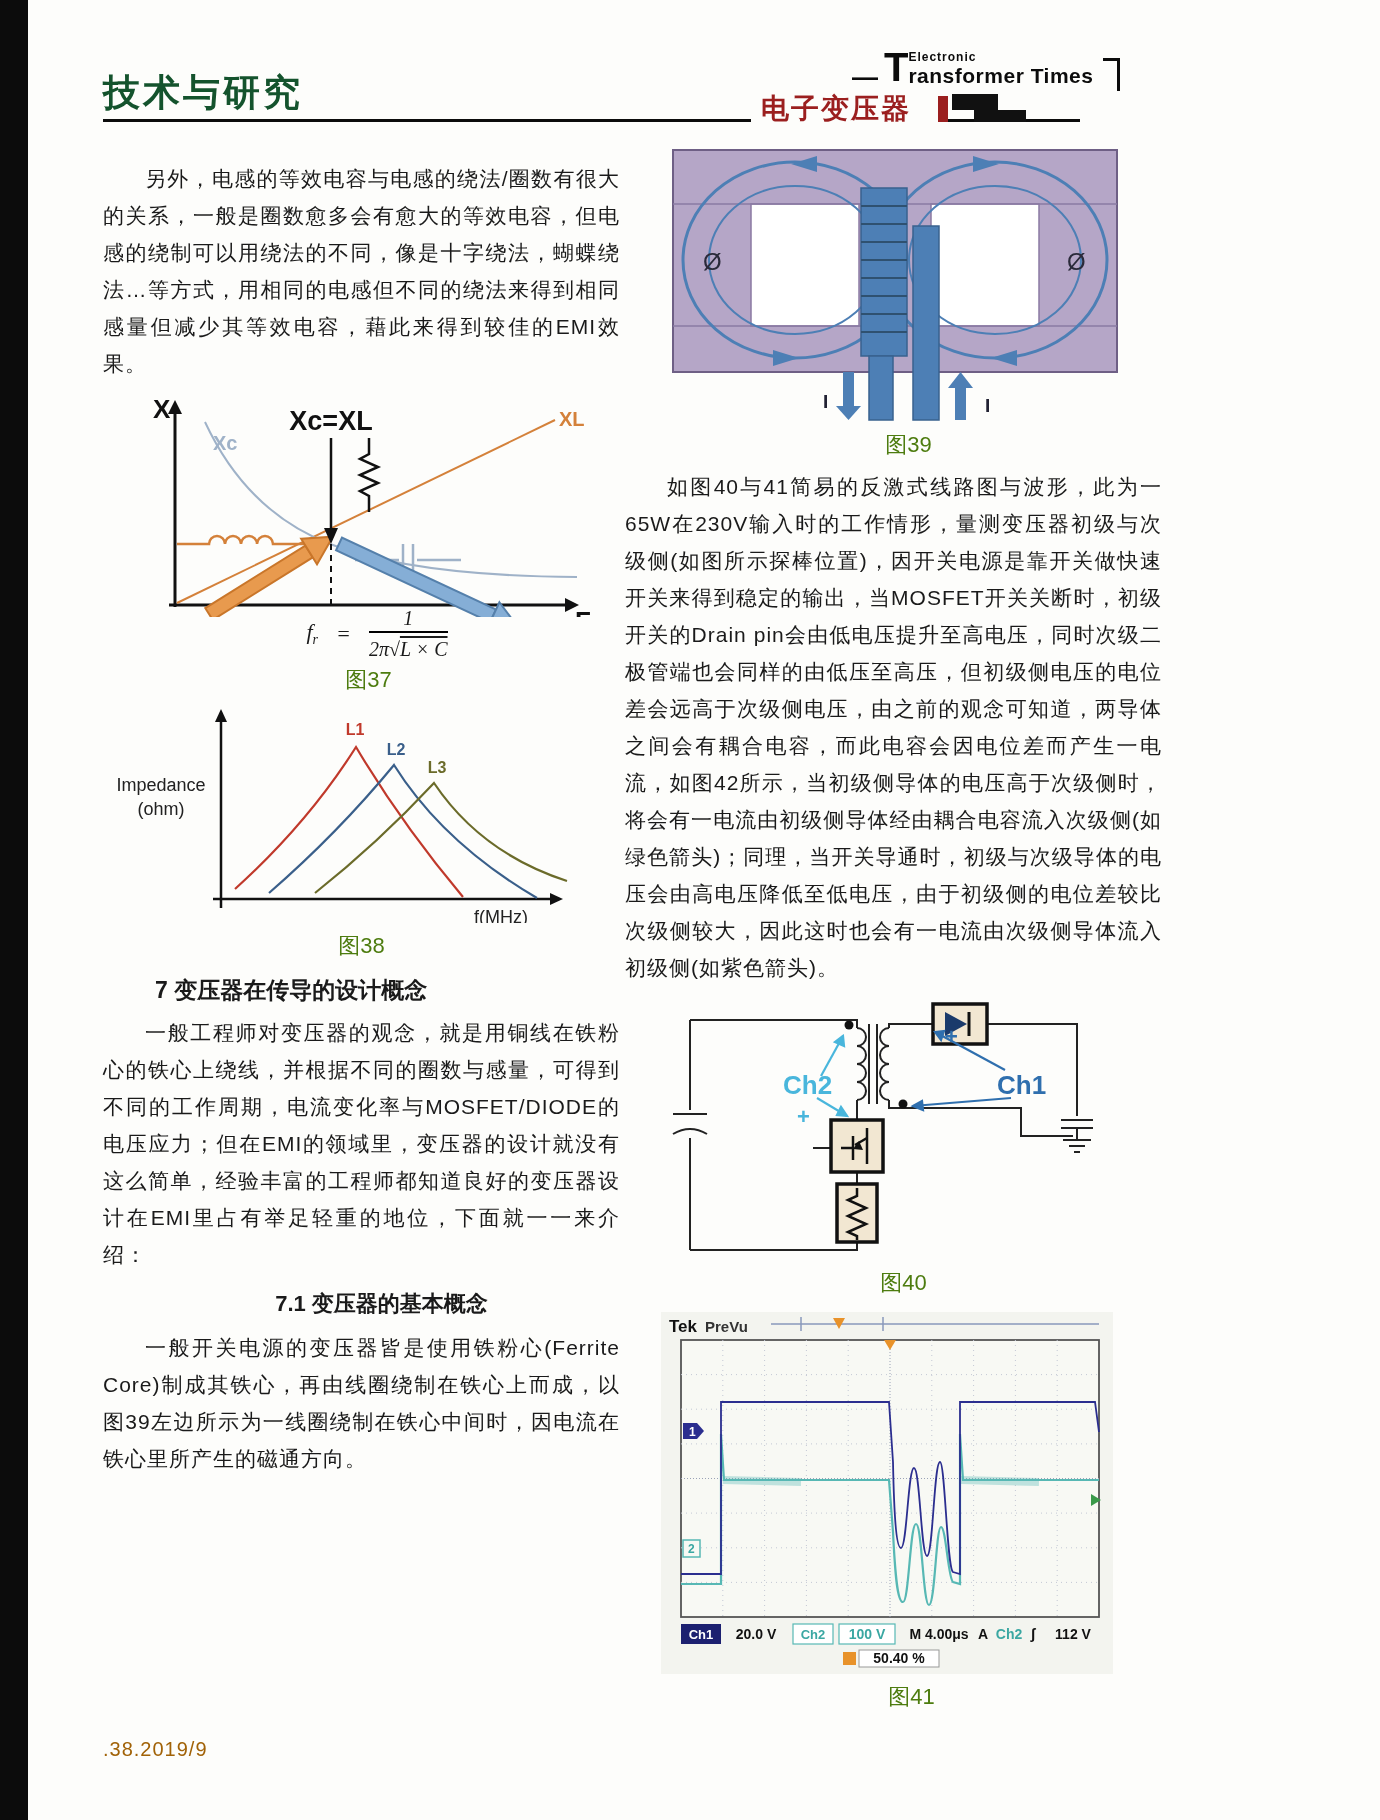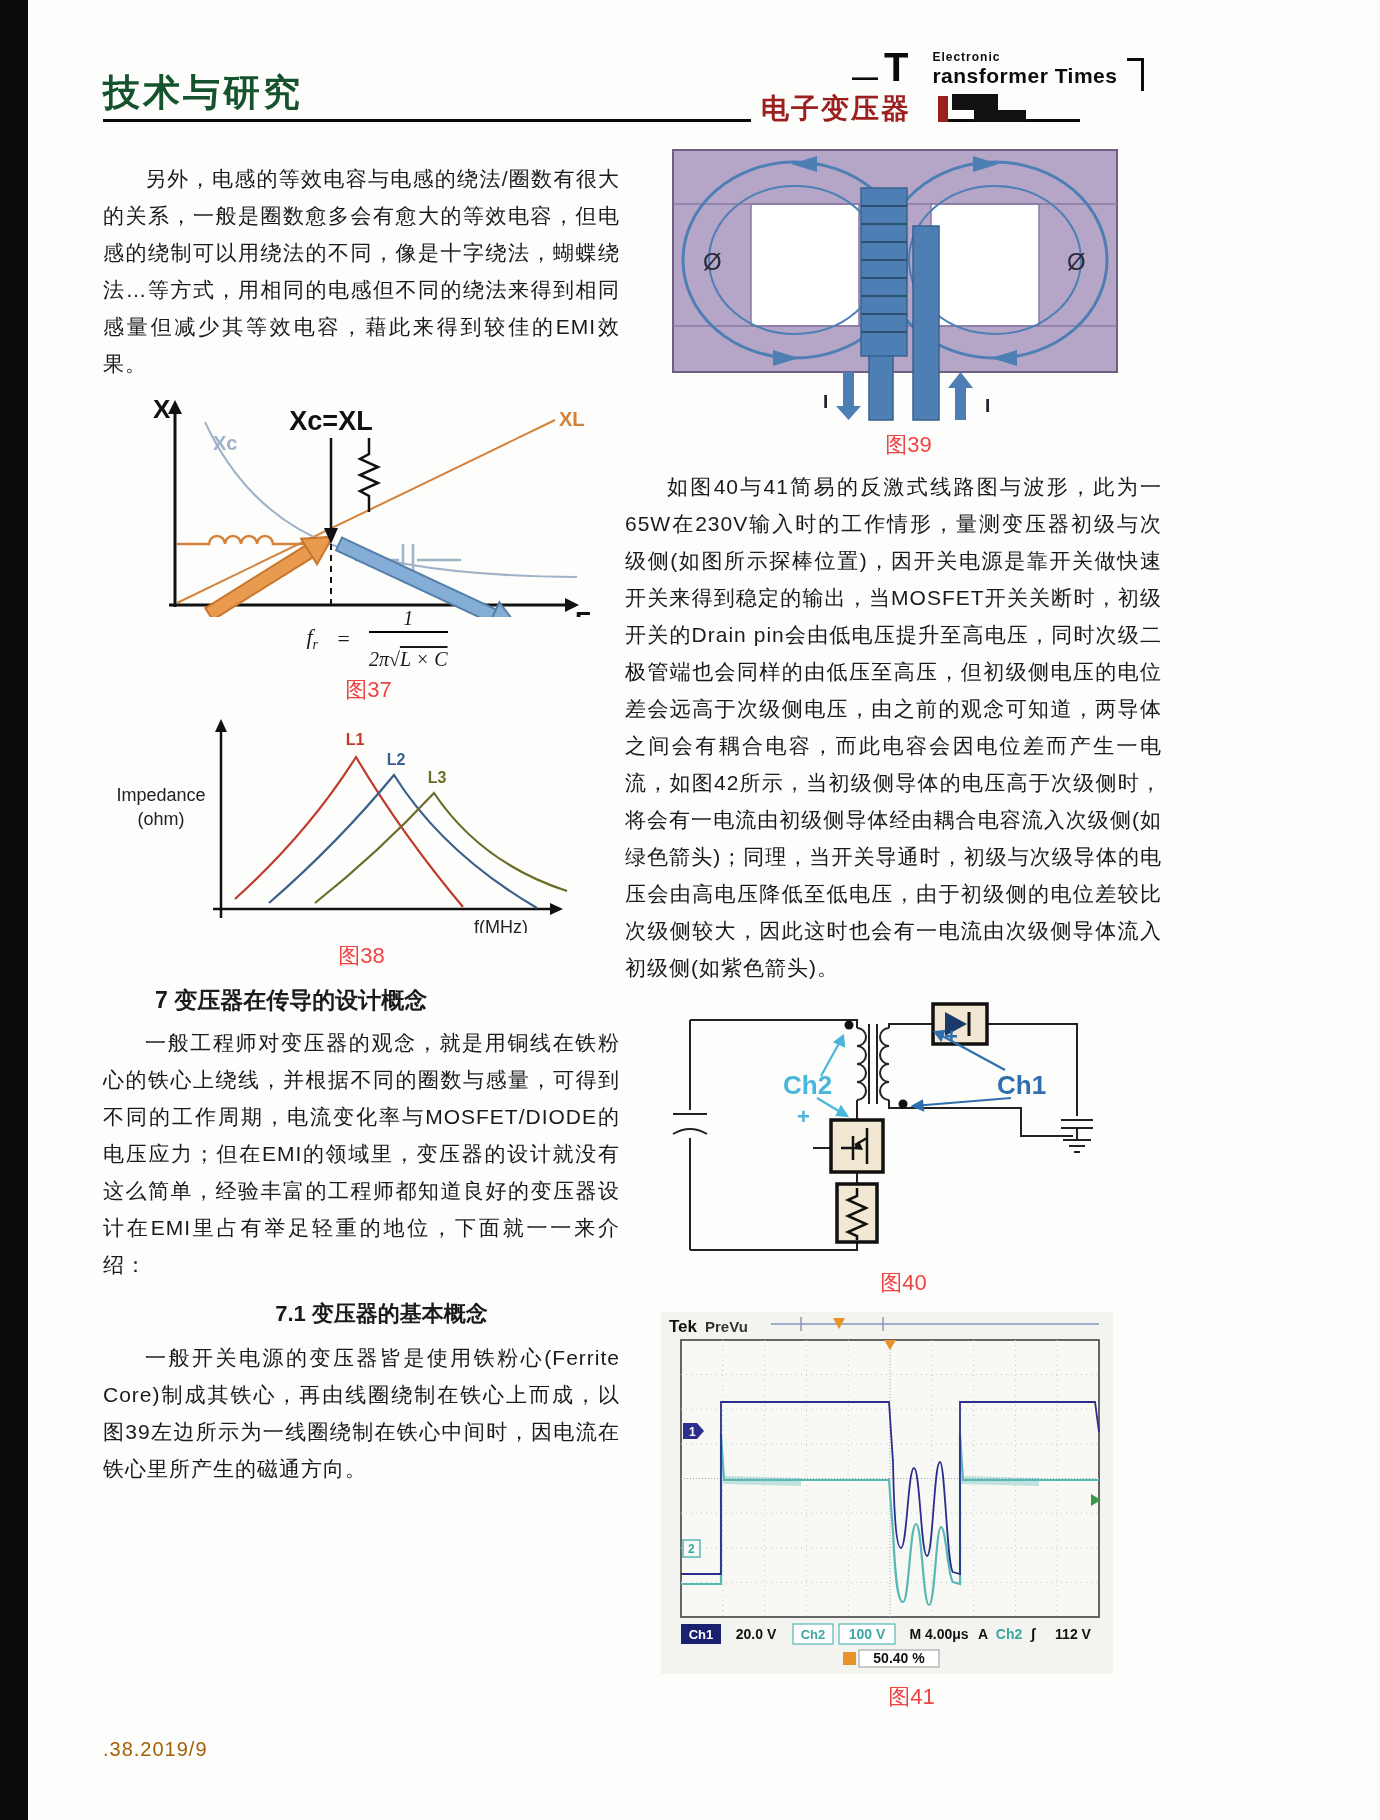--- a/index.html
+++ b/index.html
@@ -7,45 +7,45 @@
         font-family:"Liberation Sans","DejaVu Sans",sans-serif;color:#1a1a1a;}
   .leftbar{position:absolute;left:0;top:0;width:28px;height:1820px;background:#0c0c0c;}
   
   .section-title{position:absolute;left:103px;top:68px;font-size:37px;font-weight:900;letter-spacing:3px;color:#14532d;}
   .rule{position:absolute;height:3px;background:#0c0c0c;}
   .rule-a{left:103px;top:119px;width:648px;}
   .rule-b{left:948px;top:119px;width:132px;}
   .brand{position:absolute;left:852px;top:50px;display:flex;align-items:flex-start;color:#0c0c0c;}
   .brand-dash{font-size:26px;font-weight:bold;margin:12px 6px 0 0;}
   .brand-T{font-size:40px;font-weight:900;line-height:34px;}
-  .brand-col{display:flex;flex-direction:column;margin-left:24px;}
+  .brand-col{display:flex;flex-direction:column;}
   .brand-small{font-size:12px;font-weight:bold;letter-spacing:1px;}
   .brand-main{font-size:21px;font-weight:900;letter-spacing:.5px;}
   .brand-bracket{width:14px;height:30px;border-top:3px solid #0c0c0c;border-right:3px solid #0c0c0c;margin:8px 0 0 10px;}
   .cn-logo{position:absolute;left:761px;top:90px;font-size:28px;font-weight:900;letter-spacing:2px;color:#9b1f1f;}
   .logo-steps{position:absolute;left:938px;top:94px;width:120px;height:34px;}
   .logo-steps .s1{position:absolute;left:0;top:2px;width:10px;height:26px;background:#9b1f1f;}
   .logo-steps .s2{position:absolute;left:14px;top:0;width:46px;height:16px;background:#111;}
   .logo-steps .s3{position:absolute;left:36px;top:16px;width:52px;height:12px;background:#111;}
   
   .col{position:absolute;top:148px;}
   .col-left{left:103px;width:517px;}
   .col-right{left:625px;top:140px;width:537px;}
   p.body{font-size:21px;line-height:37px;text-align:justify;margin:0;letter-spacing:1px;}
   p.indent{text-indent:2em;}
   .h7{font-size:23px;font-weight:bold;margin:14px 0 8px 52px;}
   .h71{font-size:22px;font-weight:bold;margin:16px 0 10px 40px;text-align:center;}
   .figwrap{position:relative;}
-  .caption{text-align:center;font-size:22px;margin:4px 0 8px 0;color:#ef4444;}
+  .caption{text-align:center;font-size:22px;margin:4px 0 8px 0;color:#4d7c0f;}
   
   .formula{font-family:"Liberation Serif","DejaVu Serif",serif;font-style:italic;font-size:22px;
            display:flex;align-items:center;gap:18px;margin:-14px 0 0 150px;width:220px;justify-content:center;}
   .frac{display:inline-flex;flex-direction:column;text-align:center;font-size:20px;}
   .frac .num{border-bottom:2px solid #000;padding:0 30px 1px;}
-  .frac .den{padding-top:15px;text-align:center;}
+  .frac .den{padding-top:5px;text-align:center;}
   .ovl{text-decoration:overline;}
   sub{font-size:14px;}
   .footer{position:absolute;left:103px;top:1738px;font-size:20px;color:#a16207;letter-spacing:1px;}
   svg text{font-family:"Liberation Sans","DejaVu Sans",sans-serif;}
 </style>
 </head>
 <body>
 
 <div class="page">
   <div class="leftbar"></div>

